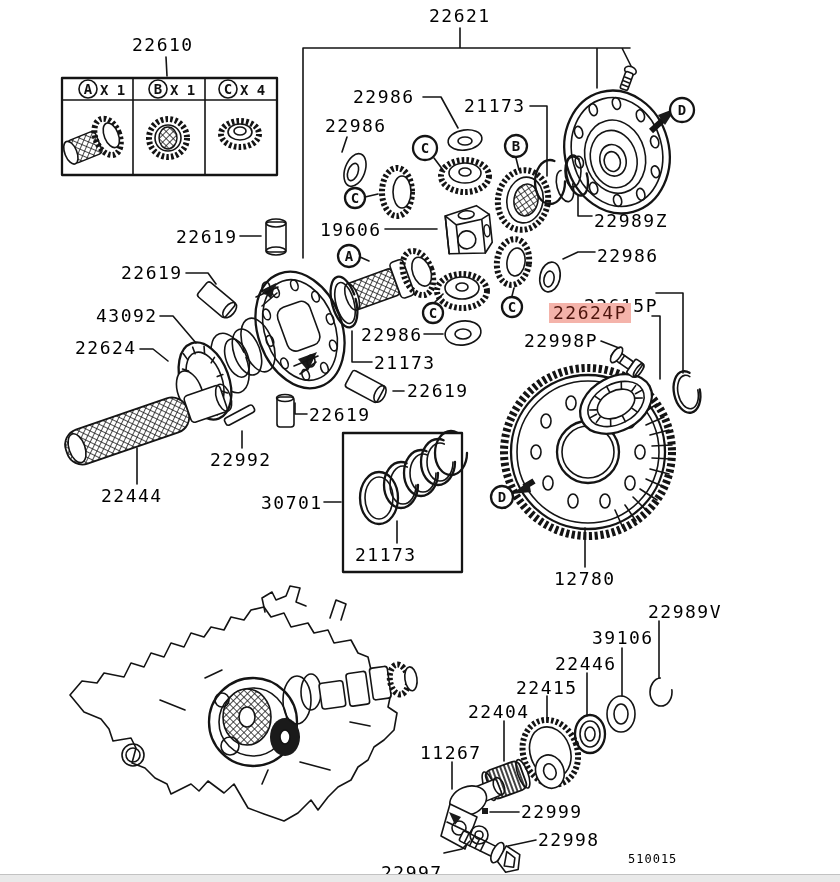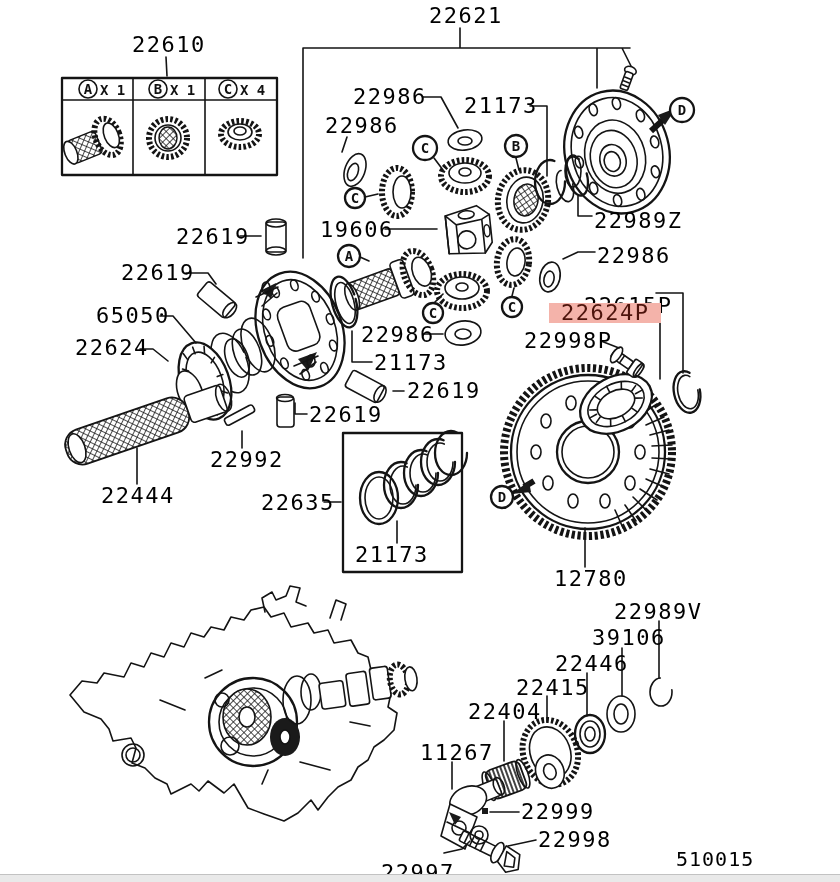--- a/index.html
+++ b/index.html
@@ -1,21 +1,21 @@
 <!DOCTYPE html>
 <html><head>
 <meta charset="utf-8">
 <style>
   html,body{margin:0;padding:0;background:#fff;}
   #stage{position:relative;width:840px;height:882px;background:#fff;overflow:hidden;
          font-family:"DejaVu Sans Mono","Liberation Mono",monospace;}
   #art{position:absolute;left:0;top:0;}
-  .plabel{position:absolute;font-size:22px;letter-spacing:1.5px;color:#000;line-height:20px;white-space:nowrap;}
-  .plabel.hl{padding:0 12px;}
-  .plabel.small{font-size:20px;letter-spacing:1px;margin-left:48px;}
+  .plabel{position:absolute;font-size:18px;letter-spacing:1.5px;color:#000;line-height:20px;white-space:nowrap;}
+  .plabel.hl{padding:0 4px;}
+  .plabel.small{font-size:12px;letter-spacing:1px;}
   .ln{stroke:#141414;fill:none;stroke-width:1.6;stroke-linecap:round;stroke-linejoin:round;}
   .lnf{stroke:#141414;fill:#fff;stroke-width:1.6;stroke-linejoin:round;}
   .thk{stroke-width:2.3;}
   .teeth{stroke:#141414;fill:none;stroke-width:8;stroke-dasharray:3.2 2.6;}
   .teeth-sm{stroke:#141414;fill:none;stroke-width:6;stroke-dasharray:2.6 2.2;}
   .dark{fill:#1a1a1a;stroke:none;}
   .cot{font-family:"DejaVu Sans Mono",monospace;font-size:14px;font-weight:bold;fill:#111;}
   .qty{font-family:"DejaVu Sans Mono",monospace;font-size:14px;font-weight:bold;fill:#111;}
   #hscroll{position:absolute;left:0;bottom:0;width:840px;height:7px;background:#e9e9e9;border-top:1px solid #c2c2c2;}
 </style>
@@ -422,35 +422,35 @@
 <div class="plabel" style="left:429px;top:6px">22621</div>
 <div class="plabel" style="left:132px;top:35px">22610</div>
 <div class="plabel" style="left:353px;top:87px">22986</div>
 <div class="plabel" style="left:325px;top:116px">22986</div>
 <div class="plabel" style="left:464px;top:96px">21173</div>
 <div class="plabel" style="left:594px;top:211px">22989Z</div>
 <div class="plabel" style="left:176px;top:227px">22619</div>
 <div class="plabel" style="left:320px;top:220px">19606</div>
 <div class="plabel" style="left:121px;top:263px">22619</div>
 <div class="plabel" style="left:597px;top:246px">22986</div>
-<div class="plabel" style="left:96px;top:306px">65050</div>
+<div class="plabel" style="left:96px;top:306px">43092</div>
 <div class="plabel" style="left:584px;top:296px">22615P</div>
 <div class="plabel" style="left:75px;top:338px">22624</div>
 <div class="plabel" style="left:361px;top:325px">22986</div>
 <div class="plabel hl" style="left: 549px; top: 303px; background: rgb(244, 179, 170); color: rgb(77, 20, 12);">22624P</div>
 <div class="plabel" style="left:524px;top:331px">22998P</div>
 <div class="plabel" style="left:374px;top:353px">21173</div>
 <div class="plabel" style="left:407px;top:381px">22619</div>
 <div class="plabel" style="left:309px;top:405px">22619</div>
 <div class="plabel" style="left:210px;top:450px">22992</div>
 <div class="plabel" style="left:101px;top:486px">22444</div>
-<div class="plabel" style="left:261px;top:493px">22635</div>
+<div class="plabel" style="left:261px;top:493px">30701</div>
 <div class="plabel" style="left:355px;top:545px">21173</div>
 <div class="plabel" style="left:554px;top:569px">12780</div>
-<div class="plabel" style="left:614px;top:602px">22989V</div>
+<div class="plabel" style="left:648px;top:602px">22989V</div>
 <div class="plabel" style="left:592px;top:628px">39106</div>
 <div class="plabel" style="left:555px;top:654px">22446</div>
 <div class="plabel" style="left:516px;top:678px">22415</div>
 <div class="plabel" style="left:468px;top:702px">22404</div>
 <div class="plabel" style="left:420px;top:743px">11267</div>
 <div class="plabel" style="left:521px;top:802px">22999</div>
 <div class="plabel" style="left:538px;top:830px">22998</div>
 <div class="plabel" style="left:381px;top:863px">22997</div>
 
 <div class="plabel small" style="left:628px;top:849px">510015</div>

